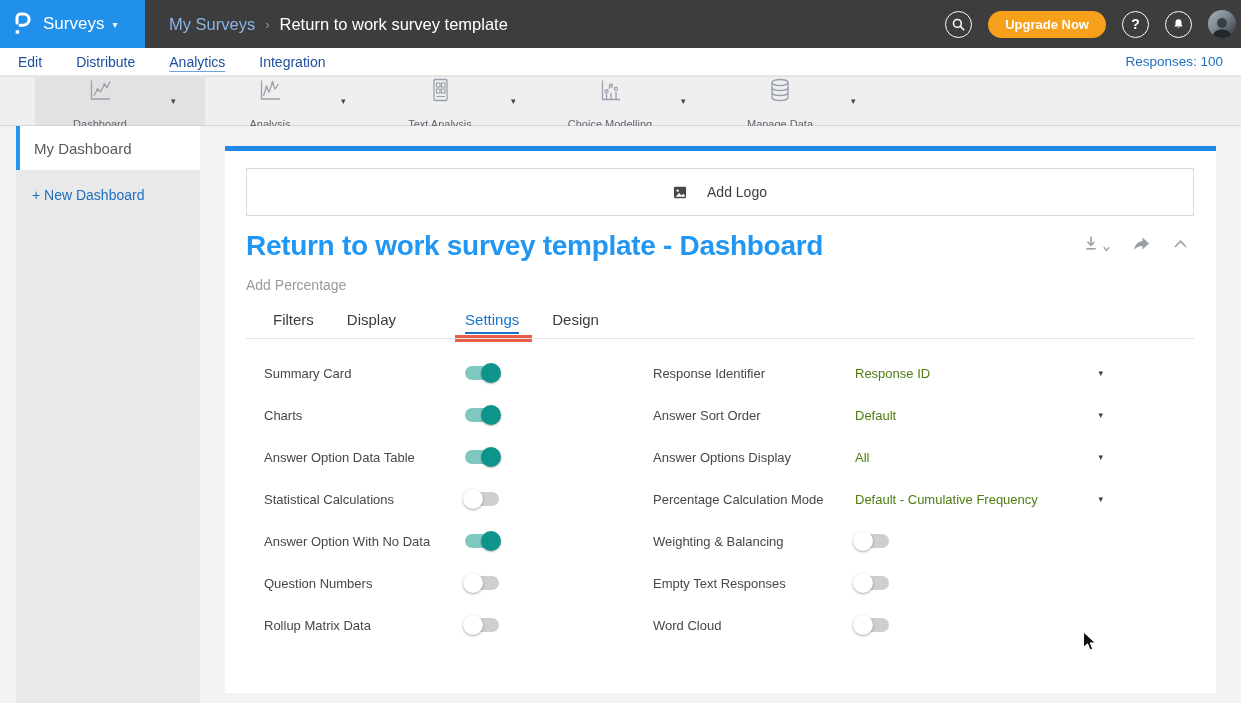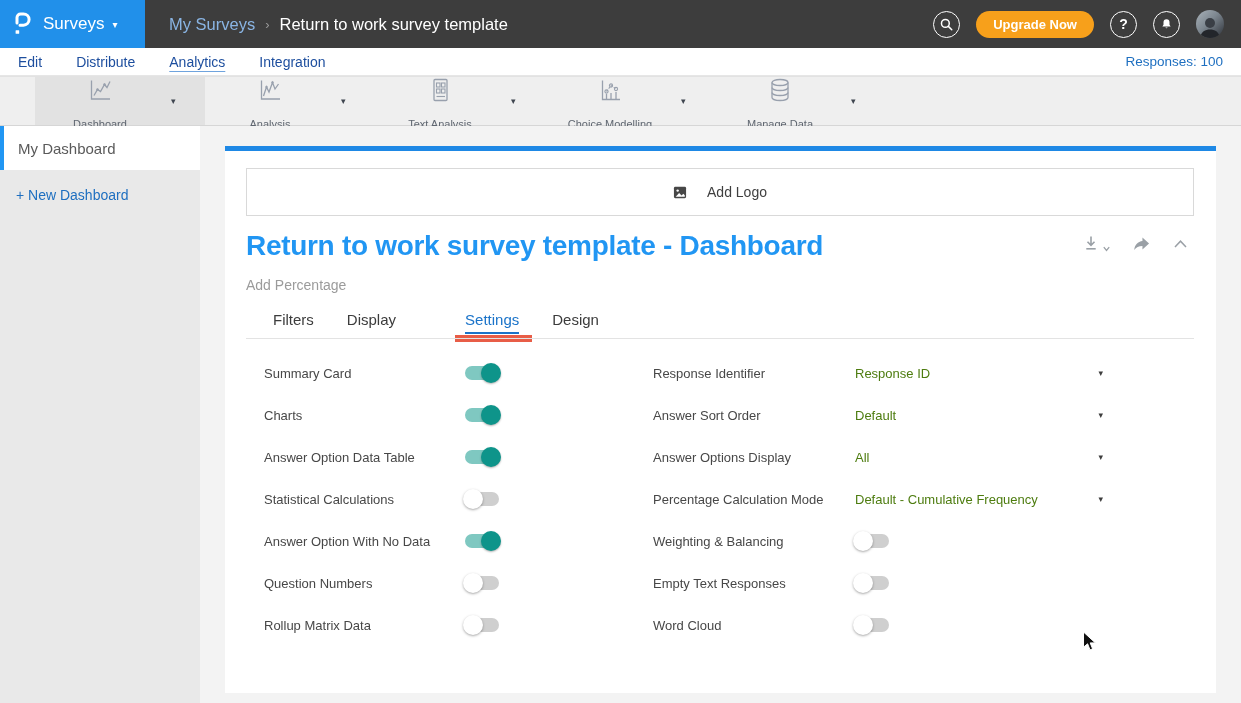--- a/index.html
+++ b/index.html
@@ -10,21 +10,21 @@
   
   .topbar { position:absolute; left:0; top:0; width:100%; height:48px; background:#3d3d3d; display:flex; align-items:center; }
   .brand { width:145px; height:48px; background:#2190ea; display:flex; align-items:center; padding-left:11px; flex:none; cursor:pointer; }
   .brand .logo { margin-right:10px; display:flex; }
   .brand .prod { color:#fff; font-size:17px; }
   .brand .bcaret { color:#fff; font-size:10px; margin-left:8px; }
   .crumbs { display:flex; align-items:center; margin-left:24px; font-size:16.5px; white-space:nowrap; }
   .crumb-parent { color:#8ab5e4; cursor:pointer; }
   .crumb-sep { color:#9a9a9a; font-size:13px; margin:0 10px; }
   .crumb-cur { color:#ffffff; }
-  .hdr-right { margin-left:auto; display:flex; align-items:center; gap:16px; padding-right:17px; }
+  .hdr-right { margin-left:auto; display:flex; align-items:center; gap:16px; padding-right:5px; }
   .hdr-circ { width:27px; height:27px; border:1.5px solid #fff; border-radius:50%; display:flex; align-items:center; justify-content:center; color:#fff; cursor:pointer; flex:none; }
   .hdr-circ.q { font-size:14px; font-weight:700; }
   .upgrade { background:#f7a01b; color:#fff; font-weight:700; font-size:13px; height:27px; padding:0 17px; border-radius:14px; display:flex; align-items:center; cursor:pointer; }
   .avatar { width:28px; height:28px; border-radius:50%; overflow:hidden; background:linear-gradient(135deg,#aab3ba 0%,#7d8790 45%,#2d3138 100%); position:relative; cursor:pointer; flex:none; }
   .avatar svg { position:absolute; left:0; top:2px; }
 
   
   .navrow { position:absolute; left:0; top:48px; width:100%; height:28px; background:#fff; border-bottom:1px solid #e6e6e6; display:flex; align-items:center; padding:0 18px; }
   .nav-items { display:flex; gap:34px;text-align:center; }
   .nav-item { font-size:14px; color:#1d4e9e; cursor:pointer; }
@@ -34,21 +34,21 @@
   
   .toolbar { position:absolute; left:0; top:76px; width:100%; height:50px; background:#efefef; border-top:1px solid #e2e2e2; border-bottom:1px solid #d6d6d6; display:flex; padding-left:35px; }
   .tb-unit { width:170px; height:100%; display:flex; align-items:center; cursor:pointer; }
   .tb-unit.active { background:#e2e2e2; }
   .tb-main { width:130px; display:flex; flex-direction:column; align-items:center; justify-content:center; padding-top:4px; }
   .tb-ic { height:27px; display:flex; align-items:center; }
   .tb-label { font-size:11px; color:#5f6670; margin-top:14px; white-space:nowrap; }
   .tb-caret { font-size:9px; color:#3f4650; margin-left:6px; }
 
   
-  .sidebar { position:absolute; left:0; top:126px; width:200px; height:577px; background:#e9e9e9; }
+  .sidebar { position:absolute; left:16px; top:126px; width:200px; height:577px; background:#e9e9e9; }
   .sb-item { height:44px; background:#fff; border-left:4px solid #2196f3; display:flex; align-items:center; padding-left:14px; font-size:15px; color:#5a5a5a; cursor:pointer; }
   .sb-new { display:inline-block; margin:17px 0 0 16px; color:#1e6fc0; font-size:14px; cursor:pointer; }
 
   
   .mainbg { position:absolute; left:200px; top:126px; width:1041px; height:577px; background:#f3f3f3; }
   .bluebar { position:absolute; left:225px; top:146px; width:991px; height:5px; background:#1e88e5; }
   .panel { position:absolute; left:225px; top:151px; width:991px; height:542px; background:#fff; }
   .addlogo { position:absolute; left:21px; top:17px; width:948px; height:48px; border:1px solid #d9d9d9; display:flex; align-items:center; justify-content:center; gap:20px; font-size:14px; color:#3f3f3f; cursor:pointer; }
   .page-title { position:absolute; left:21px; top:79px; font-size:28px; font-weight:700; color:#2196f3; letter-spacing:-0.3px; white-space:nowrap; }
   .title-actions { position:absolute; right:28px; top:84px; display:flex; align-items:center; gap:22px; }

